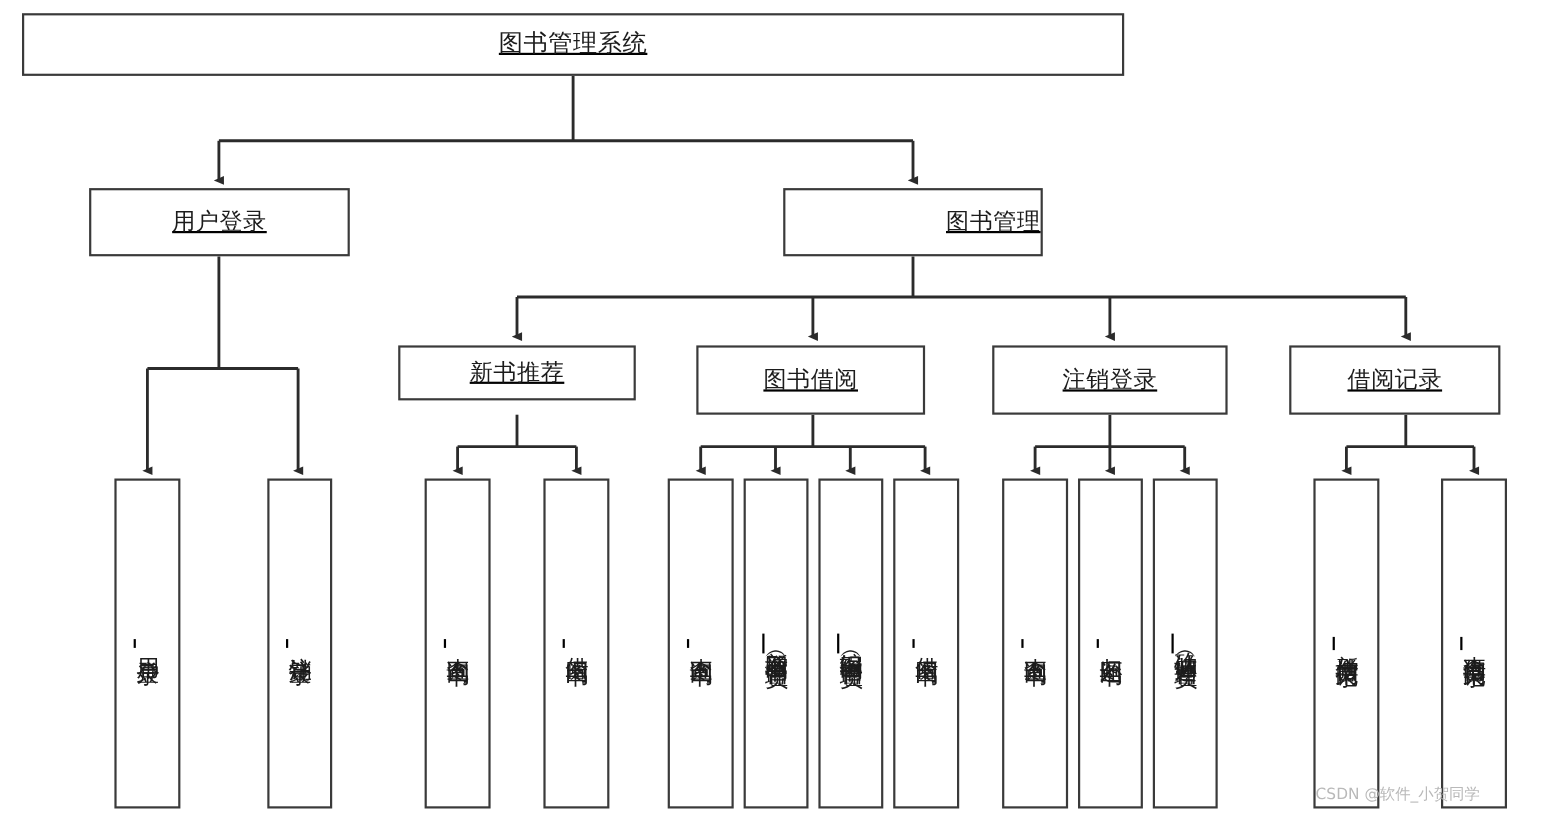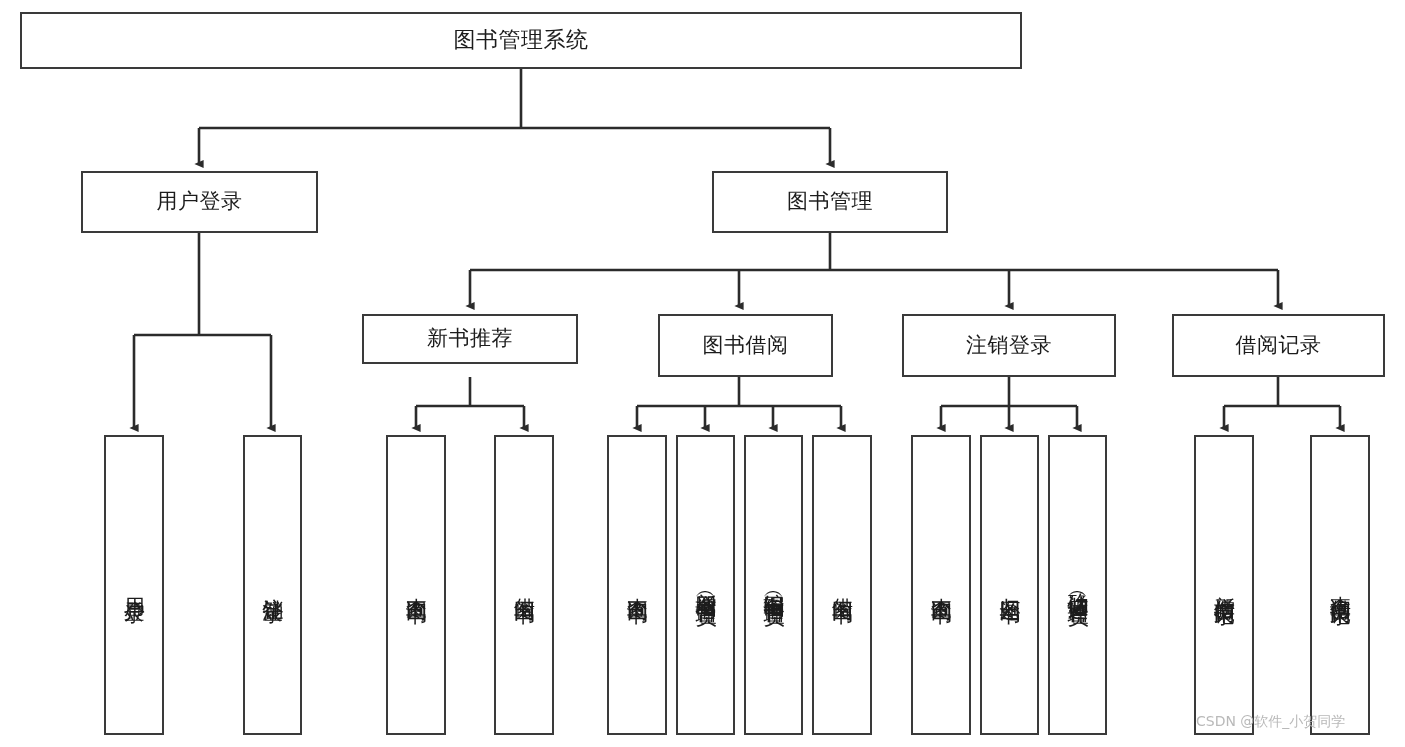--- a/index.html
+++ b/index.html
@@ -25,20 +25,21 @@
   }
   .node {
     position: absolute;
     box-sizing: border-box;
     background: #ffffff;
     border: 2.5px solid #3a3a3a;
     display: flex;
     align-items: center;
     justify-content: center;
     z-index: 2;
+    text-decoration: underline;
   }
   .node .label {
     color: #1c1c1c;
     line-height: 1.12;
     text-align: center;
     white-space: nowrap;
   }
   
   .node.horiz .label {
     font-size: 21px;
@@ -132,37 +133,37 @@
   </svg>
 
   <div class="node horiz root" style="left:20px; top:12px; width:1002px; height:57px;">
     <span class="label">图书管理系统</span>
   </div>
 
   <div class="node horiz" style="left:81px; top:171px; width:237px; height:62px;">
     <span class="label">用户登录</span>
   </div>
 
-  <div class="node horiz" style="left:712px; top:171px; width:236px; height:62px;">
+  <div class="node horiz" style="left:712px; top:171px; width:236px; height:62px;justify-content:flex-end;">
     <span class="label">图书管理</span>
   </div>
 
   <div class="node horiz" style="left:362px; top:314px; width:216px; height:50px;">
     <span class="label">新书推荐</span>
   </div>
 
-  <div class="node horiz" style="left:658px; top:314px; width:175px; height:63px;">
+  <div class="node horiz" style="left:633px; top:314px; width:208px; height:63px;">
     <span class="label">图书借阅</span>
   </div>
 
   <div class="node horiz" style="left:902px; top:314px; width:214px; height:63px;">
     <span class="label">注销登录</span>
   </div>
 
-  <div class="node horiz" style="left:1172px; top:314px; width:213px; height:63px;">
+  <div class="node horiz" style="left:1172px; top:314px; width:192px; height:63px;">
     <span class="label">借阅记录</span>
   </div>
 
   <div class="node vert" style="left:104px; top:435px; width:60px; height:300px;">
     <span class="label">用户登录</span>
   </div>
 
   <div class="node vert" style="left:243px; top:435px; width:59px; height:300px;">
     <span class="label">注销登录</span>
   </div>

